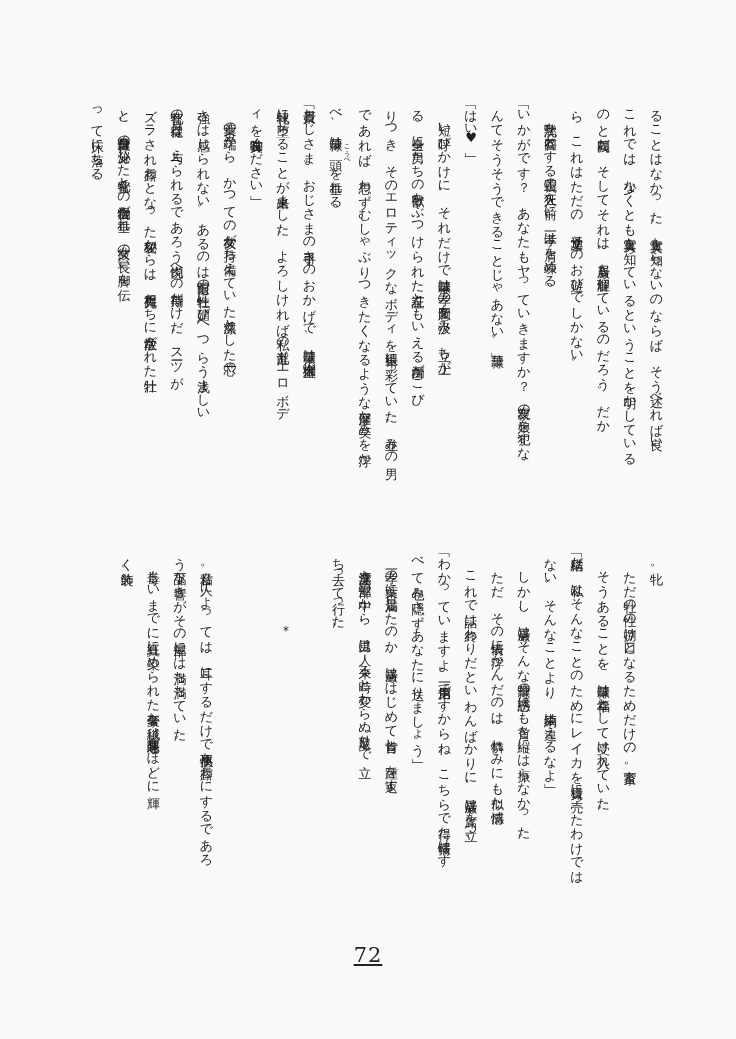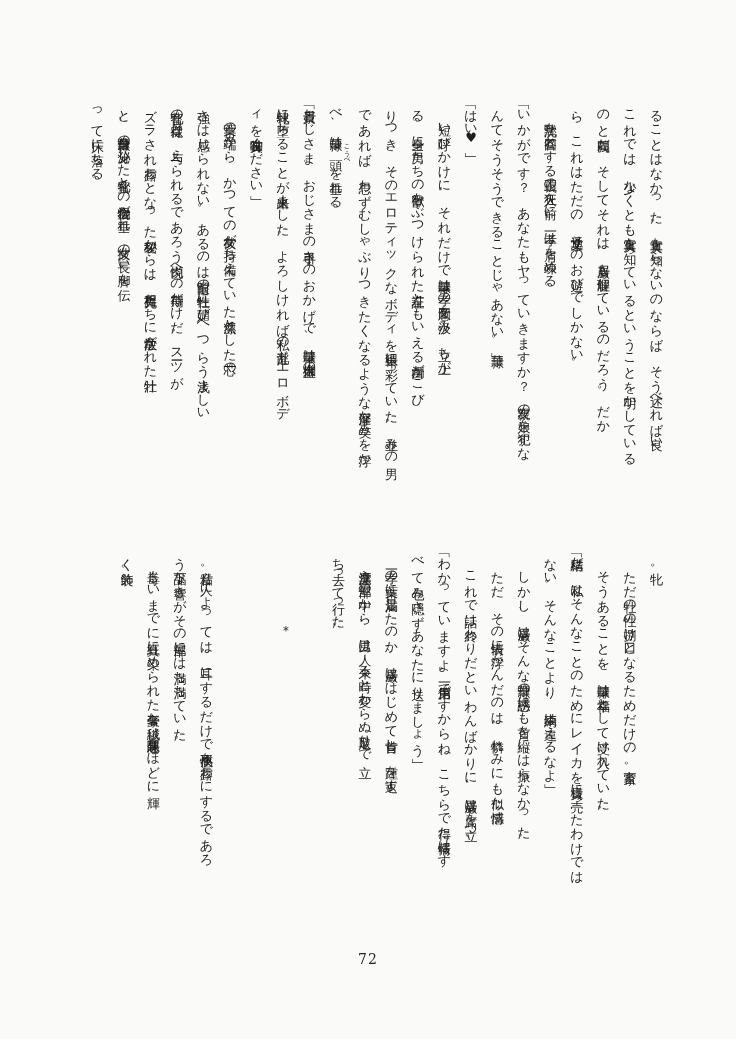--- a/index.html
+++ b/index.html
@@ -45,23 +45,24 @@
     font-size: 6.5px;
     letter-spacing: 0;
     text-orientation: upright;
   }
   .page-number {
     position: absolute;
     left: 0;
     right: 0;
     bottom: 72px;
     text-align: center;
-    font-size: 14px;
+    font-size: 21px;
     letter-spacing: 1px;
     color: #222222;
+    text-decoration: underline;
   }
 </style>
 </head>
 <body style="background: rgb(250, 250, 248); color: rgb(30, 30, 30);">
 
 <div class="page">
   <div class="text-block top">
       <p class="line">ることはなかった。真実を知らないのならば、そう述べれば良い。</p>
       <p class="line">これでは、少なくとも真実を知っているということを明かしている</p>
       <p class="line">のと同義だ。そしてそれは、巌居も理解しているのだろう。だか</p>

